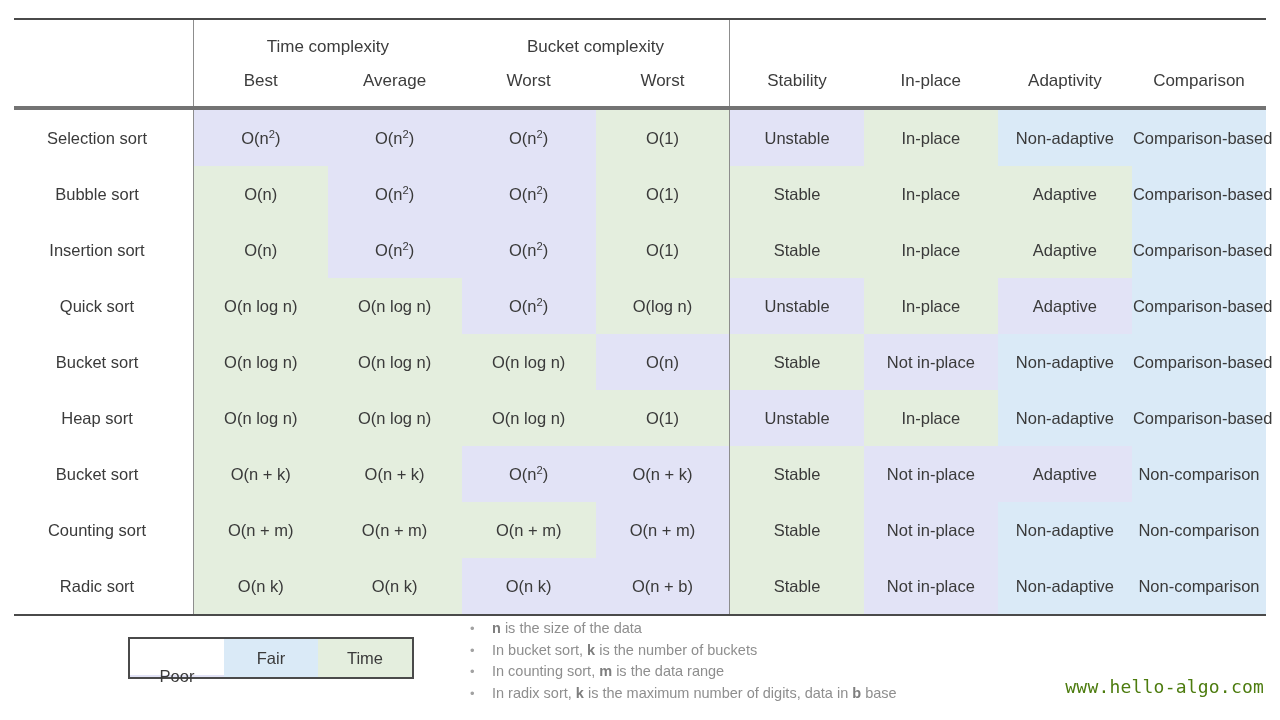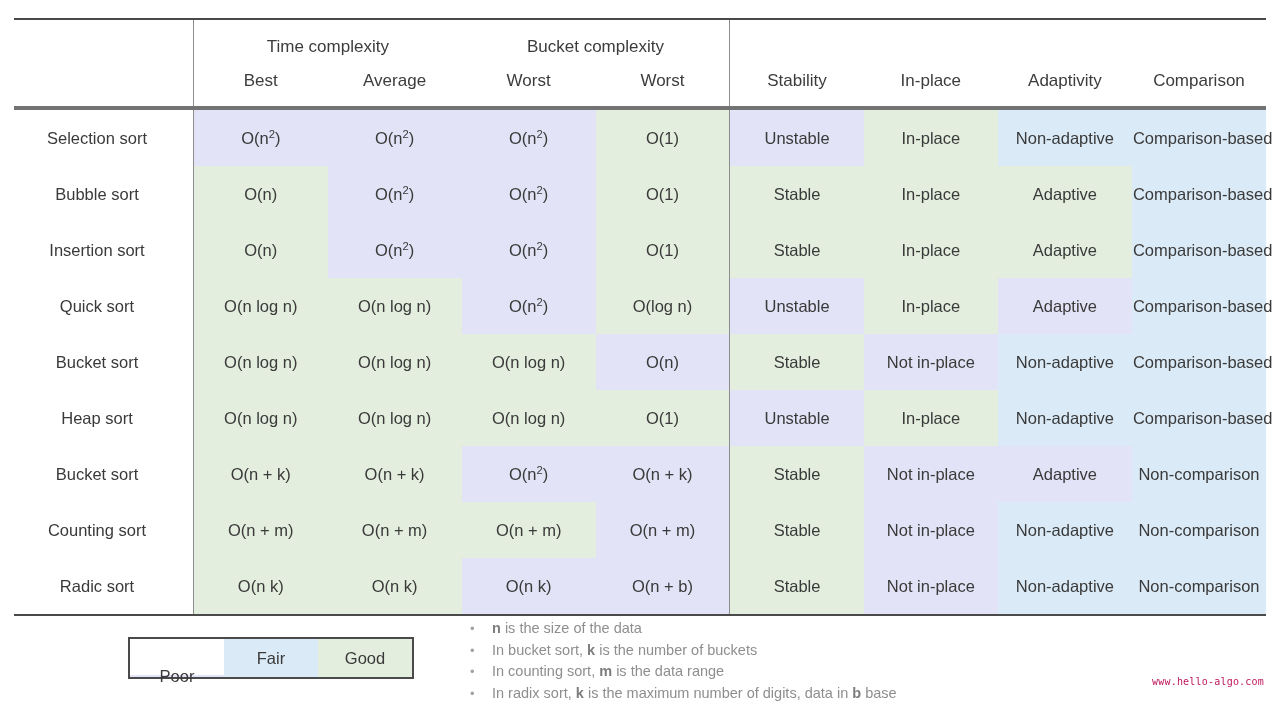--- a/index.html
+++ b/index.html
@@ -132,22 +132,22 @@
     font-size: 13px;
   }
   .notes .note-text b { color: #7e7e7e; font-weight: bold; }
 
   
   .watermark {
     position: absolute;
     right: 16px;
     top: 676px;
     font-family: "DejaVu Sans Mono", monospace;
-    font-size: 10px;
-    color: #be185d;
+    font-size: 18px;
+    color: #4d7c0f;
     letter-spacing: 0.2px;
   }
 </style>
 </head>
 <body>
 
 <div id="root">
 
   <table class="sorting-table">
     <colgroup>
@@ -279,21 +279,21 @@
           <td class="attr-col rate-poor">Not in-place</td>
           <td class="attr-col rate-fair">Non-adaptive</td>
           <td class="cmp-col rate-fair">Non-comparison</td>
         </tr>
       </tbody>
   </table>
 
   <div class="legend">
     <div class="swatch" id="legend-poor" style="background: rgb(226, 227, 246); margin-top: 36px;">Poor</div>
     <div class="swatch" id="legend-fair" style="background: rgb(218, 234, 247);">Fair</div>
-    <div class="swatch" id="legend-good" style="background: rgb(228, 238, 222);">Good</div>
+    <div class="swatch" id="legend-good" style="background: rgb(228, 238, 222);">Time</div>
   </div>
 
   <div class="notes" id="notes-list">
       <div class="note-line">
         <span class="bullet">•</span>
         <span class="note-text"><b>n</b> is the size of the data</span>
       </div>
       <div class="note-line">
         <span class="bullet">•</span>
         <span class="note-text">In bucket sort, <b>k</b> is the number of buckets</span>

